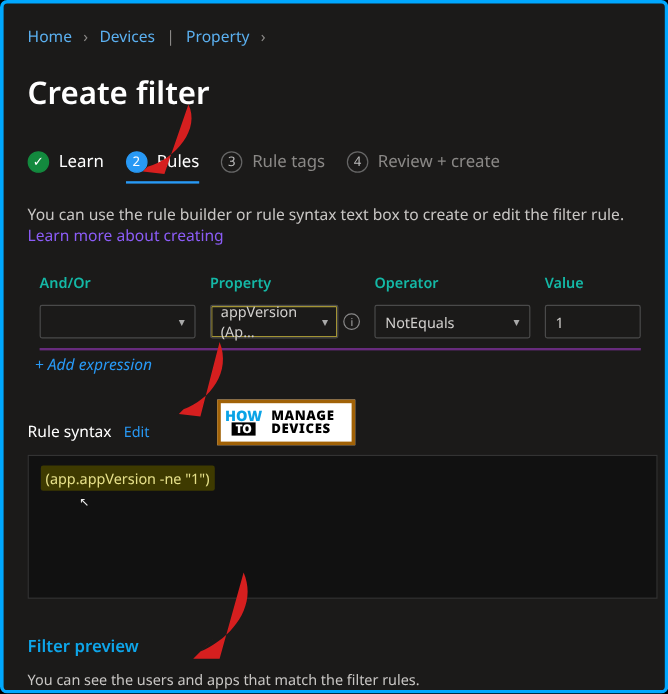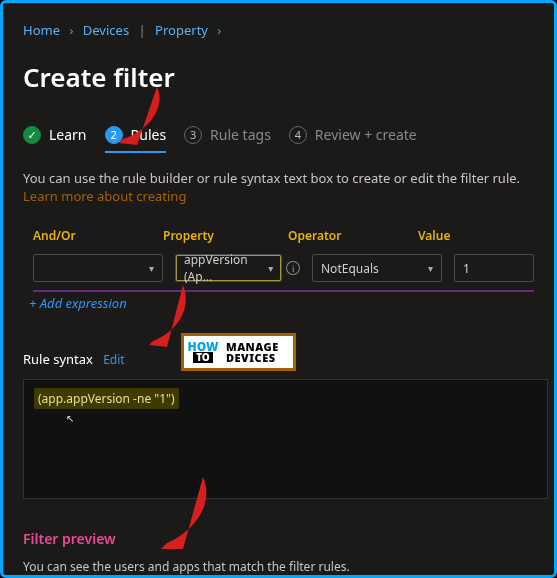--- a/index.html
+++ b/index.html
@@ -16,23 +16,23 @@
   .wizard { display: flex; align-items: center; gap: 18px; border-bottom: 1px solid transparent; position: relative; padding-bottom: 6px; }
   .step { display: flex; align-items: center; gap: 8px; font-size: 14px; color: #8a8886; position: relative; cursor: pointer; }
   .step .badge { width: 18px; height: 18px; border-radius: 50%; border: 1px solid #666; display: flex; align-items: center; justify-content: center; font-size: 11px; color: #bbb; }
   .step.done .badge { background: #138a3e; border-color: #138a3e; color: #fff; }
   .step.done { color: #fff; }
   .step.current { color: #fff; }
   .step.current .badge { background: #2899f5; border-color: #2899f5; color: #fff; }
   .step.current::after { content: ""; position: absolute; left: 0; right: 0; bottom: -9px; height: 2px; background: #2899f5; }
 
   .intro { font-size: 13px; color: #c8c6c4; margin: 18px 0 14px 0; }
-  .intro a { color: #a16207; text-decoration: none; }
+  .intro a { color: #8b5cf6; text-decoration: none; }
 
-  .grid-head { display: flex; font-size: 12px; font-weight: 600; color: #eab308; padding: 8px 0 6px 10px; }
+  .grid-head { display: flex; gap: 12px; font-size: 12px; font-weight: 600; color: #14b8a6; padding: 8px 0 6px 10px; }
   .col-andor { width: 130px; }
   .col-prop  { width: 125px; }
   .col-op    { width: 130px; }
   .col-val   { flex: 1; }
 
   .rule-row { display: flex; gap: 12px; align-items: center; padding: 4px 0 0 10px; position: relative; }
   .rule-row::after { content:""; position:absolute; left:10px; right:0; bottom:-10px; height:2px; background:#a63bd0; opacity:.55; }
   .dd { height: 28px; border: 1px solid #4a4a4a; background: #1b1a19; color: #d2d0ce; font-size: 12px; display: flex; align-items: center; justify-content: space-between; padding: 0 8px; border-radius: 2px; }
   .dd .chev { font-size: 10px; color: #aaa; }
   .dd.andor { width: 130px; }
@@ -47,21 +47,21 @@
   .add-expr { color: #2899f5; font-size: 13px; margin: 12px 1px 0 6px; display: inline-block; cursor:pointer;font-style:italic; }
 
   .syntax-block { margin-top: 34px; }
   .syntax-label { font-size: 13px; color: #fff; }
   .syntax-edit { color: #2899f5; font-size: 12px; margin-left: 6px; cursor:pointer; }
   .syntax-box { margin-top: 10px; width: 525px; height: 120px; background: #111; border: 1px solid #333; padding: 8px 10px; font-size: 12px; }
   .syntax-hl { background: #3e3a00; color: #e6e089; display: inline-block; padding: 2px 4px; border-radius: 2px; }
   .cursor-ic { color:#eee; font-size:10px; display:block; margin-left:32px; margin-top:2px; }
 
   .preview-block { margin-top: 30px; }
-  .preview-title { font-size: 14px; font-weight: 600; color: #ec4899; }
+  .preview-title { font-size: 14px; font-weight: 600; color: #0ea5e9; }
   .preview-desc  { font-size: 12px; color: #c8c6c4; margin-top: 10px; }
 
   
   .arrow { position:absolute; pointer-events:none; }
   .arrow svg { overflow:visible; }
   .arrow path { fill:#d61f1f; }
 
   
   .wm { position:absolute; left:178px; top:330px; width:115px; height:38px; background:#fff; border:3px solid #a16207; display:flex; align-items:center; }
   .wm-left { width:38px; display:flex; flex-direction:column; align-items:center; justify-content:center; font-weight:900; font-size:12px; line-height:11px; }

